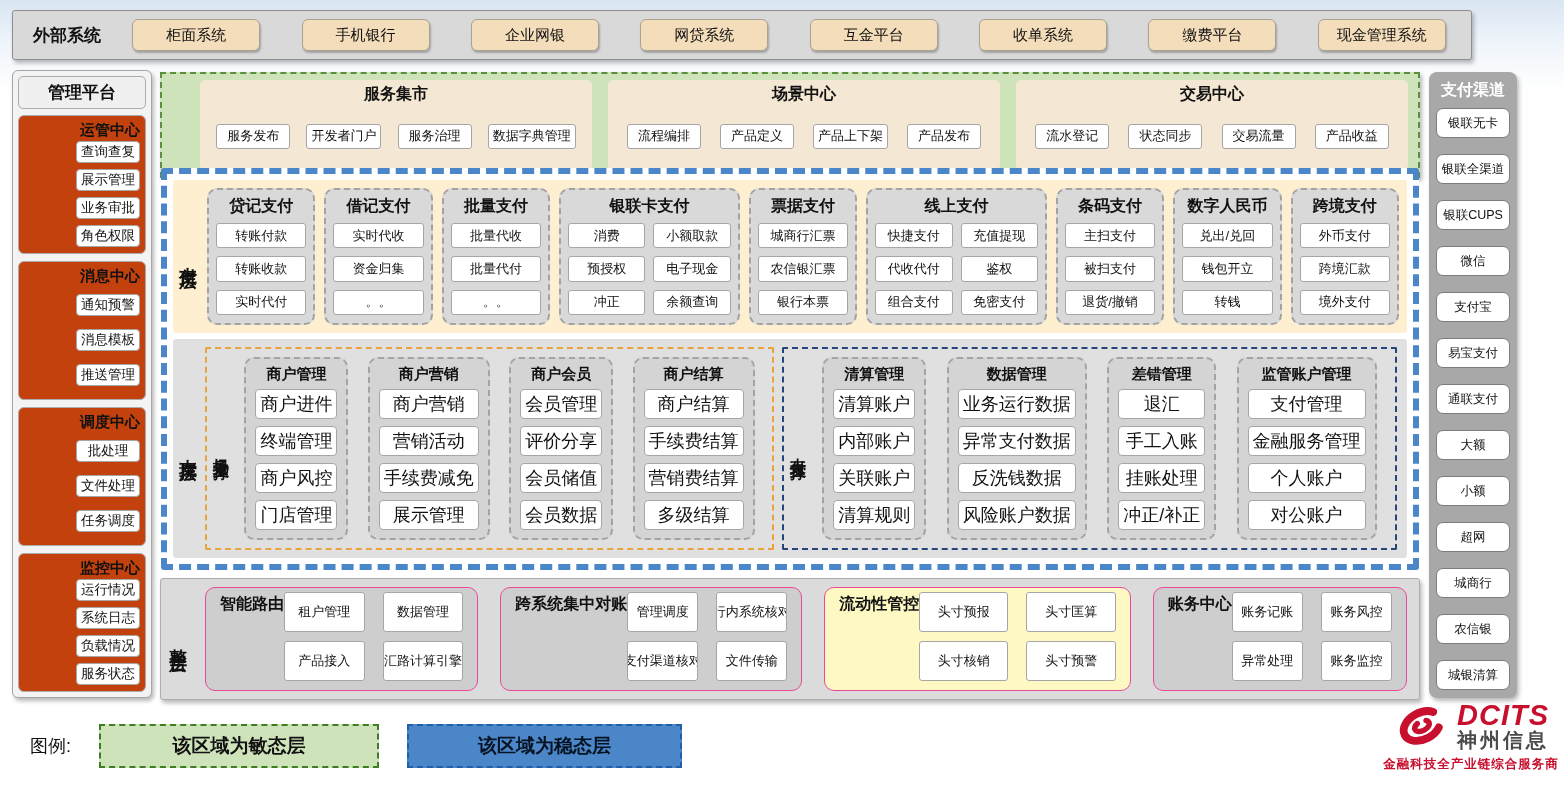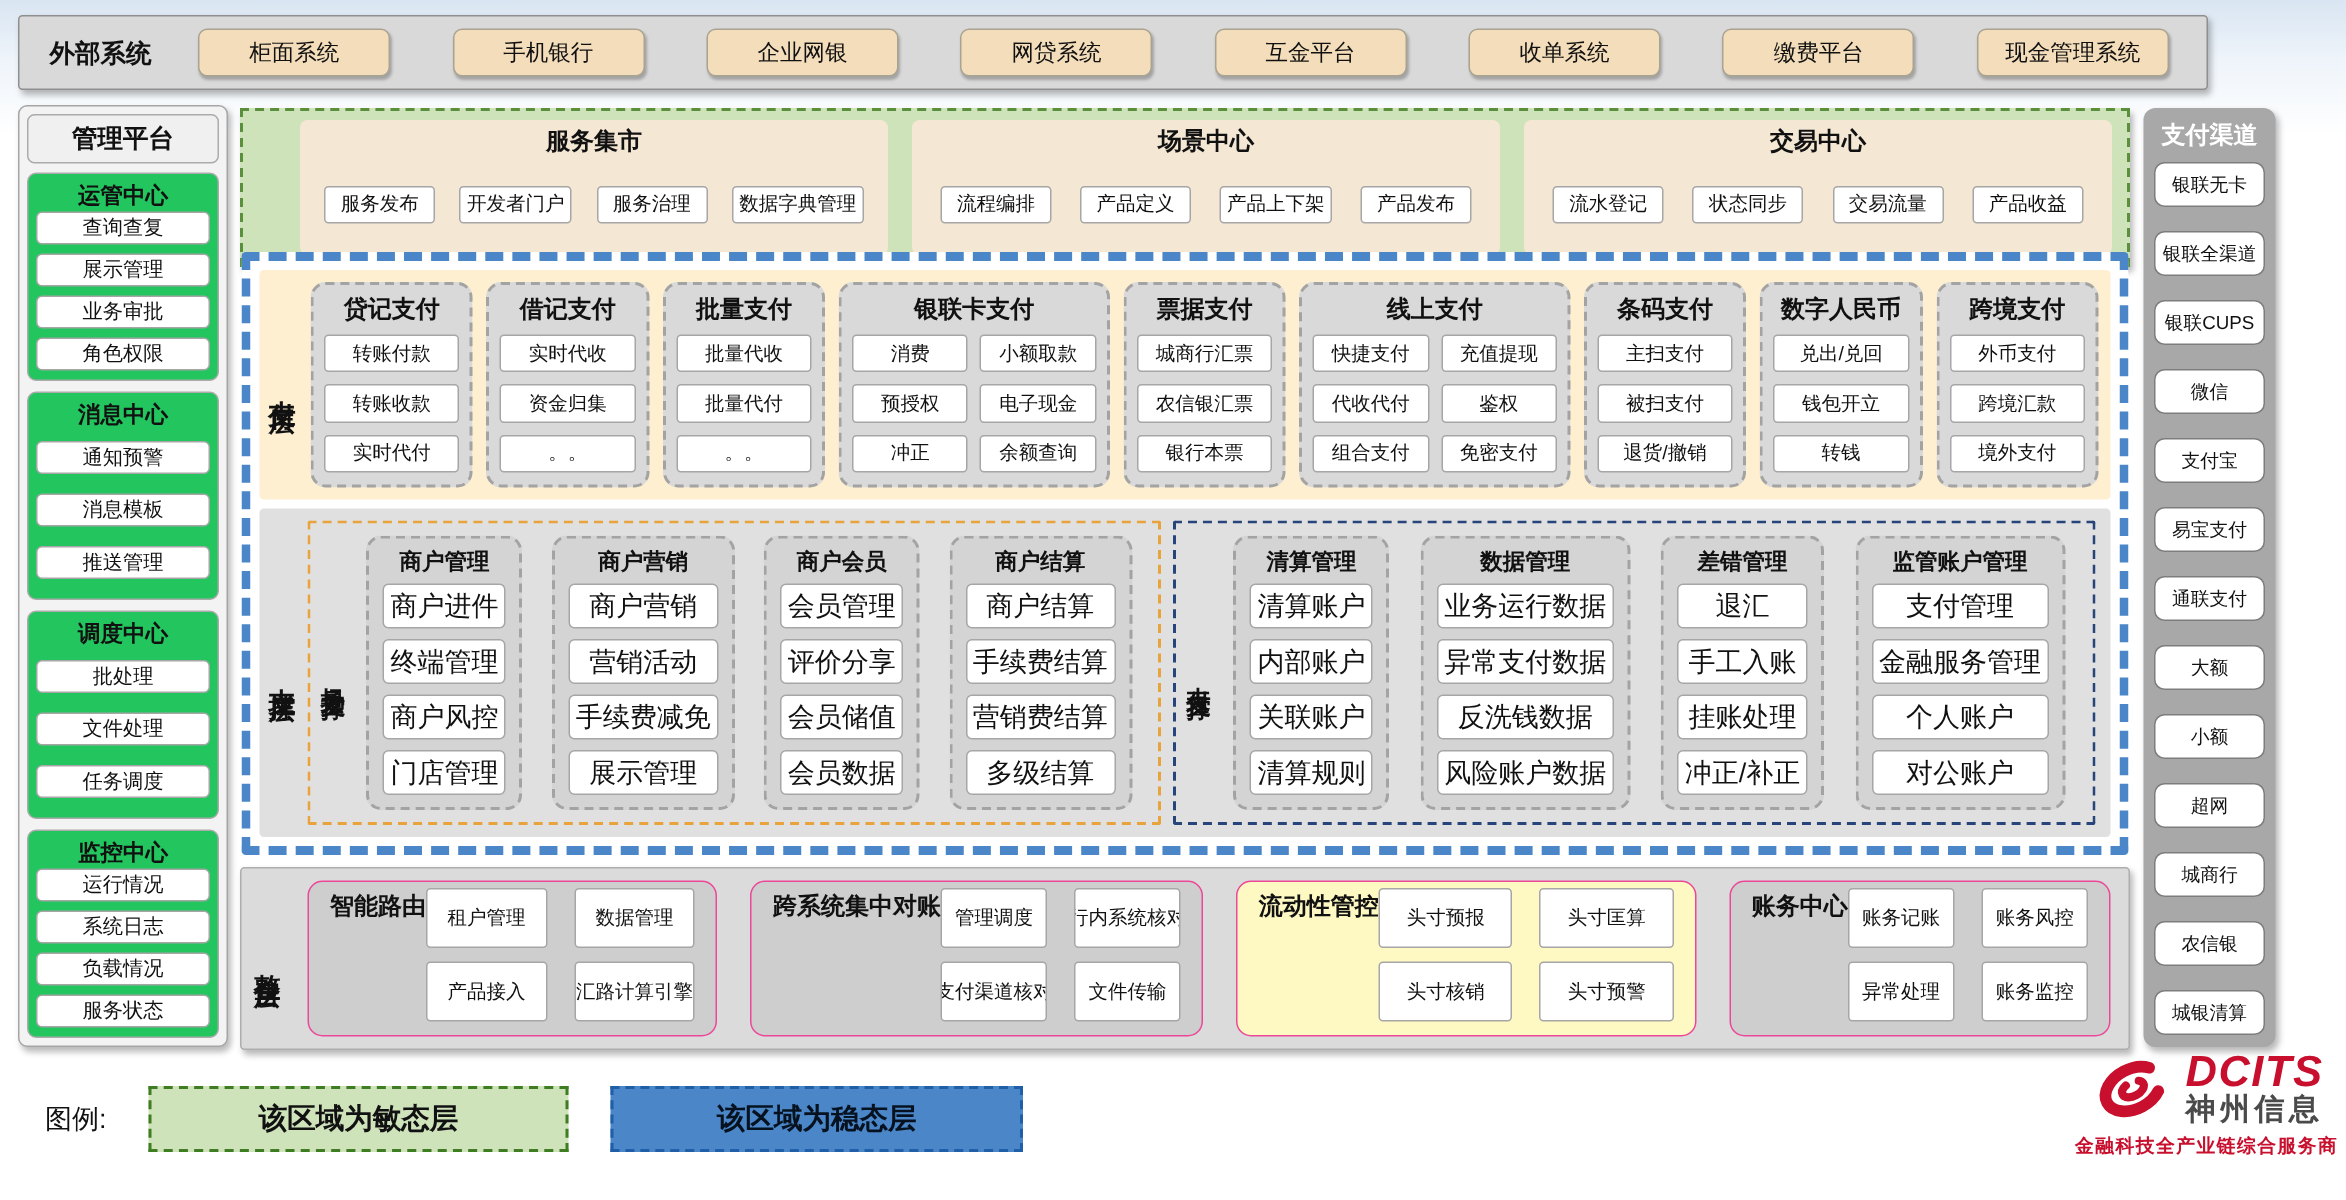--- a/index.html
+++ b/index.html
@@ -48,22 +48,22 @@
     left:12px; top:70px; width:140px; height:628px;
     background:#f3f3f3; border:1px solid #a6a6a6; border-radius:6px;
     display:flex; flex-direction:column; padding:5px;
   }
   .mp-title {
     font-weight:bold; font-size:17px; text-align:center; padding:4px 0;
     border:1px solid #ababab; border-radius:5px; background:#f0f0f0; margin-bottom:6px;
   }
   .mp-groups { flex:1; display:flex; flex-direction:column; justify-content:space-between; gap:7px; }
   .mp-group {
-    border:1px solid #ababab; border-radius:6px; background:#22c55e;
-    padding:4px 5px 6px; flex:1; display:flex; flex-direction:column; justify-content:space-evenly;
+    border:1px solid #ababab; border-radius:6px; background:#c2410c;
+    padding:4px 5px 6px; flex:1; display:flex; flex-direction:column; justify-content:space-evenly;align-items:flex-end;
   }
   .mp-group-title { font-weight:bold; font-size:15px; text-align:center; padding:1px 0; }
   .mp-items { display:flex; flex-direction:column; justify-content:space-evenly; gap:6px; flex:1; }
   .mp-chip { height:22px; font-size:13.5px; border-radius:4px; }
 
   
   .service-layer {
     left:160px; top:72px; width:1260px; height:106px;
     background:var(--agile-green-bg); border:2px dashed var(--agile-green-border);
     display:flex; align-items:flex-end; padding:6px 10px 6px 8px; gap:12px;

